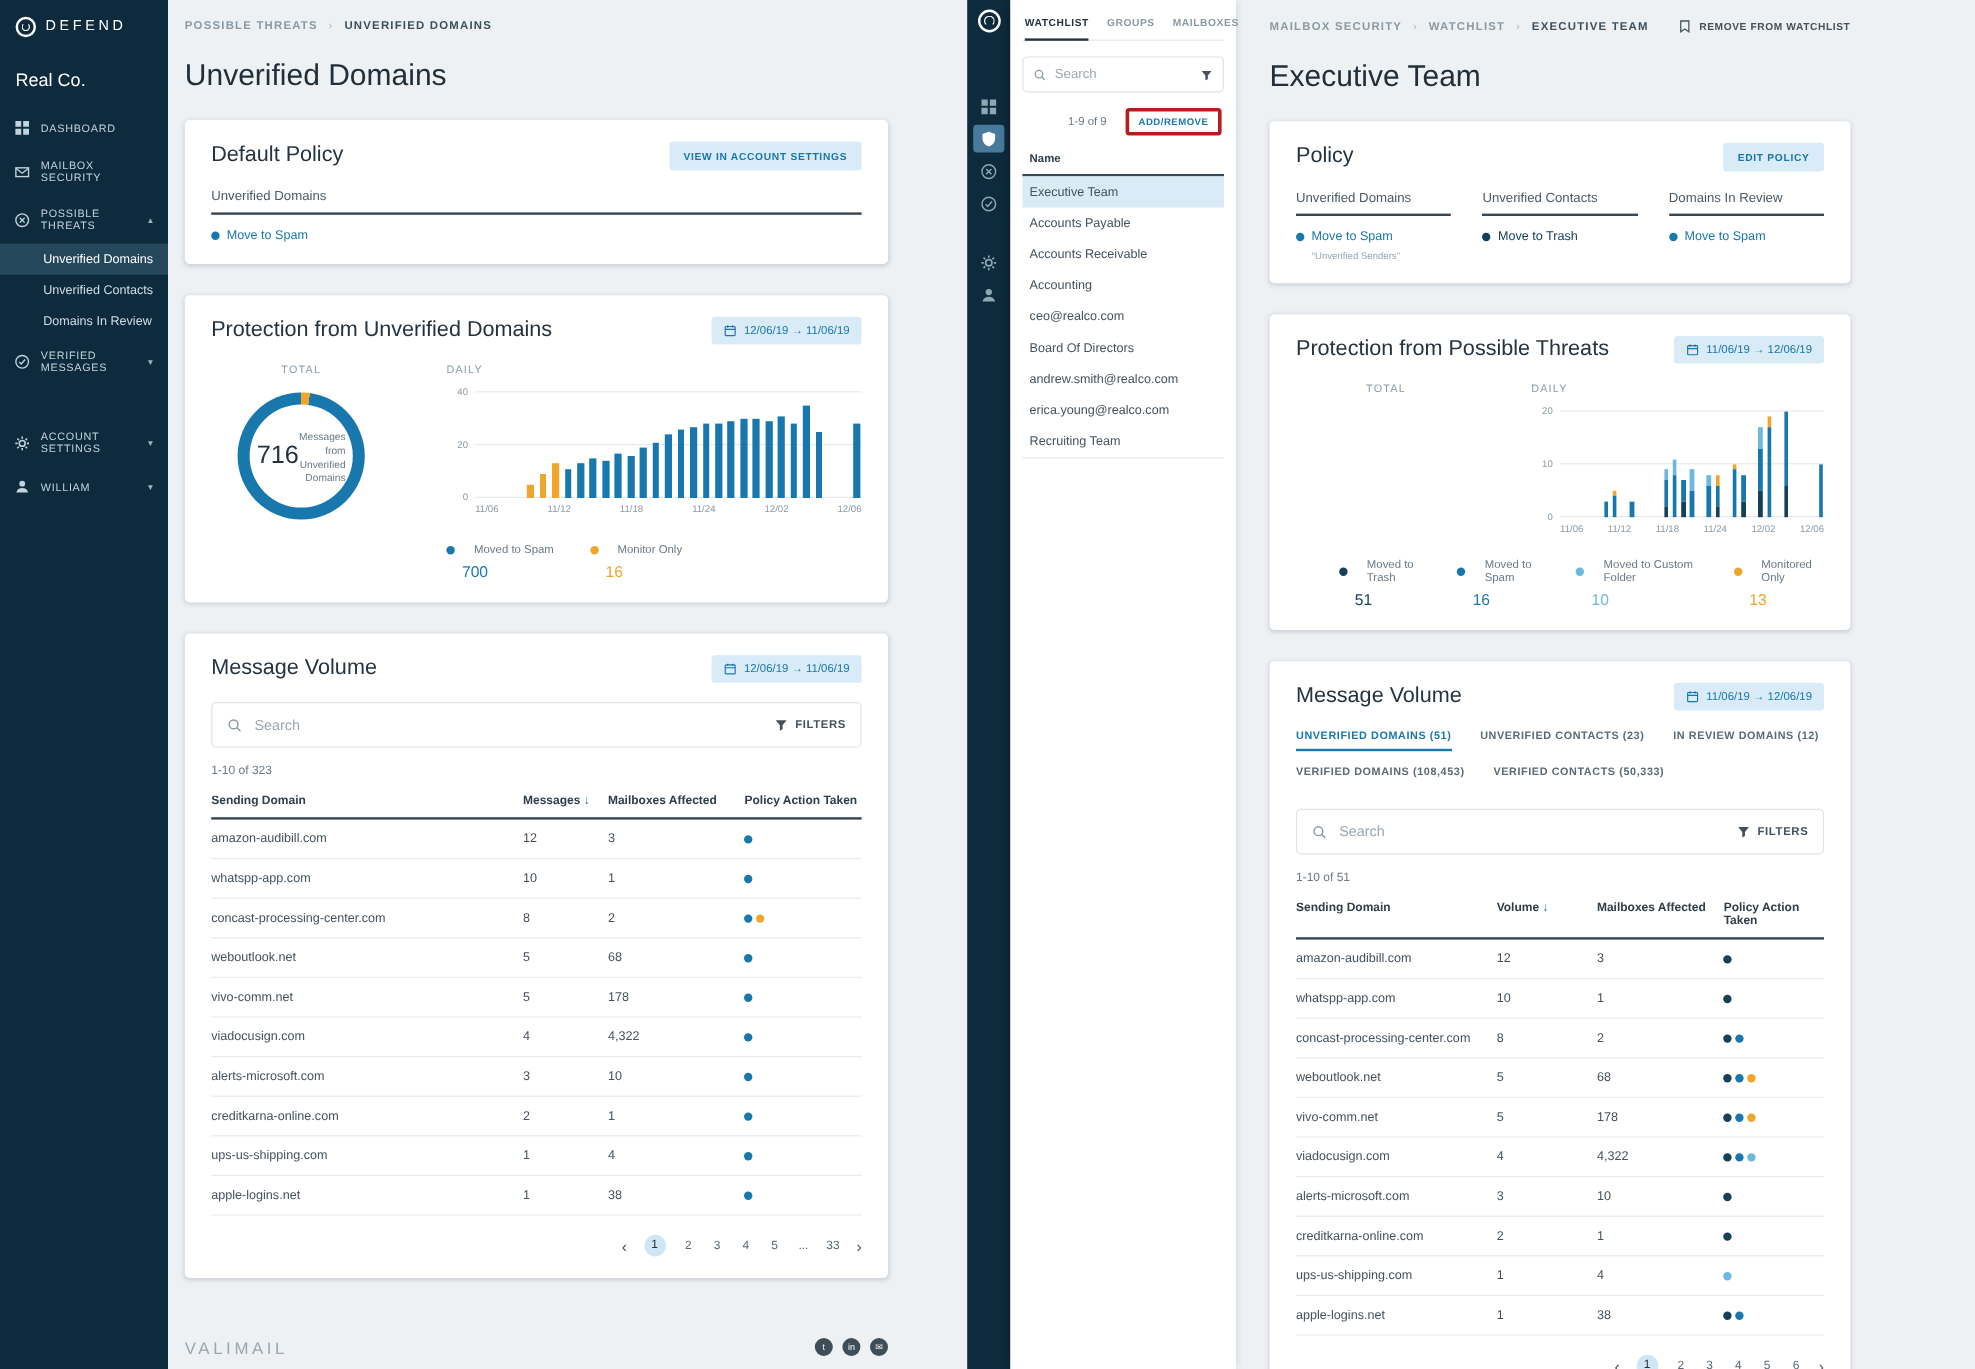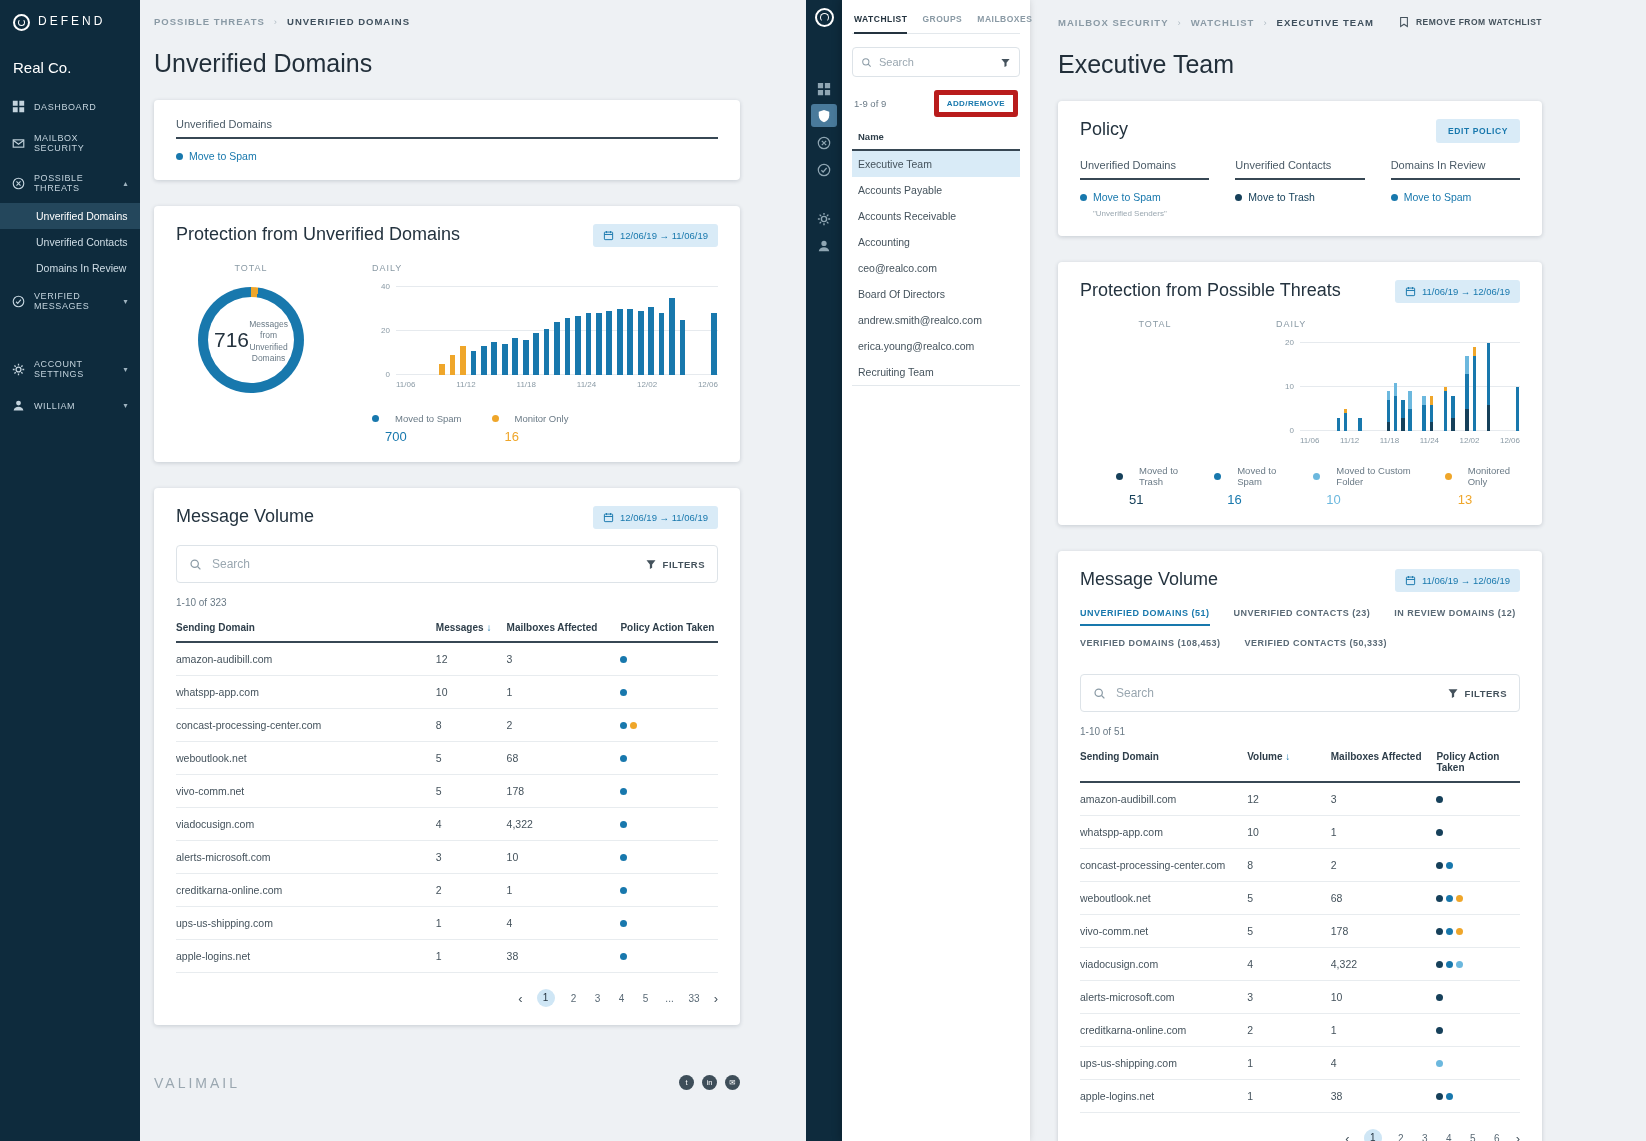--- a/index.html
+++ b/index.html
@@ -43,21 +43,21 @@
   .dot { width:7px; height:7px; border-radius:50%; display:inline-block; flex:none; }
   .policy-note { font-size:8px; color:#9aa7b0; margin-top:6px; margin-left:13px; }
 
   .prot-body { display:flex; gap:46px; margin-top:4px; }
   .prot-total { width:150px; text-align:center; flex:none; }
   .sec-label { font-size:9px; letter-spacing:1px; color:#8a9aa5; margin-bottom:14px; text-align:left; }
   .prot-total .sec-label { text-align:center; }
   .donut { width:106px; height:106px; border-radius:50%; position:relative; margin:0 auto; }
   .donut-center { position:absolute; inset:10px; background:#fff; border-radius:50%; display:flex; flex-direction:row; align-items:center; justify-content:center; text-align:center; padding:6px; }
   .donut-value { font-size:21px; color:#24333f; }
-  .donut-caption { font-size:8.5px; color:#6a7a86; line-height:1.35; margin-top:3px; max-width:84px; }
+  .donut-caption { font-size:8.5px; color:#6a7a86; line-height:1.35; margin-top:3px; max-width:84px;text-align:right; }
   .prot-daily { flex:1; min-width:0; }
   .chart-plot { position:relative; height:88px; margin-left:24px; margin-top:8px; }
   .gridline { position:absolute; left:0; right:0; height:0; border-top:1px solid #e6eaee; }
   .ytick { position:absolute; left:-26px; top:-5px; font-size:8px; color:#8a9aa5; width:20px; text-align:right; }
   .bars { position:absolute; left:0; right:0; top:0; bottom:0; display:flex; align-items:flex-end; gap:2px; }
   .bar-slot { flex:1; height:100%; display:flex; align-items:flex-end; justify-content:center; }
   .bar { width:68%; height:100%; display:flex; flex-direction:column-reverse; justify-content:flex-start; }
   .bar-seg { width:100%; }
   .chart-x { display:flex; justify-content:space-between; margin-left:24px; font-size:8px; color:#8a9aa5; margin-top:5px; }
   .legend { display:flex; gap:30px; margin-top:20px; }
@@ -106,22 +106,22 @@
   .watchlist { width:188px; flex:none; background:#fff; box-shadow:-2px 0 8px rgba(0,0,0,.22); padding:14px 10px 0; z-index:2; display:flex; flex-direction:column; }
   .wl-tabs { display:flex; gap:15px; border-bottom:1px solid #e3e8ec; padding:0 2px 9px; margin-bottom:13px; }
   .wl-tab { font-size:8.5px; letter-spacing:.5px; color:#8a9aa5; font-weight:bold; cursor:pointer; position:relative; }
   .wl-tab.active { color:#24333f; }
   .wl-tab.active::after { content:""; position:absolute; left:0; right:0; bottom:-10px; border-bottom:2px solid #24333f; }
   .wl-search { height:30px; padding:0 8px; }
   .wl-search .s-icon { width:11px; height:11px; margin-right:7px; }
   .wl-search .search-input { font-size:11px; }
   .wl-search .funnel { width:11px; height:11px; color:#44525c; cursor:pointer; flex:none; }
   .wl-meta { display:flex; justify-content:space-between; align-items:center; margin:13px 2px 10px; }
-  .wl-count { font-size:9.5px; color:#6a7a86; }
-  .addremove-btn { font-size:8px; font-weight:bold; color:#1878ad; background:#fff; border:5px solid #b91c1c; border-radius:3px; padding:4px 8px; letter-spacing:.4px; cursor:pointer; font-family:inherit; }
+  .wl-count { font-size:9.5px; color:#6a7a86;margin-left:36px; }
+  .addremove-btn { font-size:8px; font-weight:bold; color:#1878ad; background:#fff; border:3px solid #b91c1c; border-radius:3px; padding:4px 8px; letter-spacing:.4px; cursor:pointer; font-family:inherit; }
   .wl-colhead { font-size:9.5px; font-weight:bold; color:#2e3e4a; border-bottom:2px solid #374754; padding:4px 6px 7px; }
   .wl-list { border-bottom:1px solid #e3e8ec; }
   .wl-item { font-size:10.5px; color:#44525c; padding:7px 6px; cursor:pointer; }
   .wl-item.selected { background:#d9ebf7; }
 
   
   .right-main { flex:1; padding:16px 104px 0 28px; display:flex; flex-direction:column; overflow:hidden; }
   .right-top { display:flex; justify-content:space-between; align-items:center; }
   .remove-link { display:flex; align-items:center; gap:6px; font-size:8.5px; font-weight:bold; letter-spacing:.5px; color:#44525c; cursor:pointer; }
   .remove-link .icon { width:12px; height:12px; color:#44525c; }
@@ -209,20 +209,24 @@
 
 <main class="left-main">
   <div class="crumbs" id="left-crumbs">
       <span class="crumb">POSSIBLE THREATS</span>
       <span class="sep">›</span>
       <span class="crumb current">UNVERIFIED DOMAINS</span>
     </div>
   <h1 class="page-title">Unverified Domains</h1>
 
   <section class="card">
+    <div class="card-head">
+      <h2>Default Policy</h2>
+      <button class="pill-btn">VIEW IN ACCOUNT SETTINGS</button>
+    </div>
     <div class="policy-label">Unverified Domains</div>
     <div class="policy-action">
       <span class="dot" id="dp-dot" style="background: rgb(24, 120, 173);"></span>
       <span id="dp-action" style="color: rgb(24, 120, 173);">Move to Spam</span>
     </div>
   </section>
 
   <section class="card">
     <div class="card-head">
       <h2>Protection from Unverified Domains</h2>

